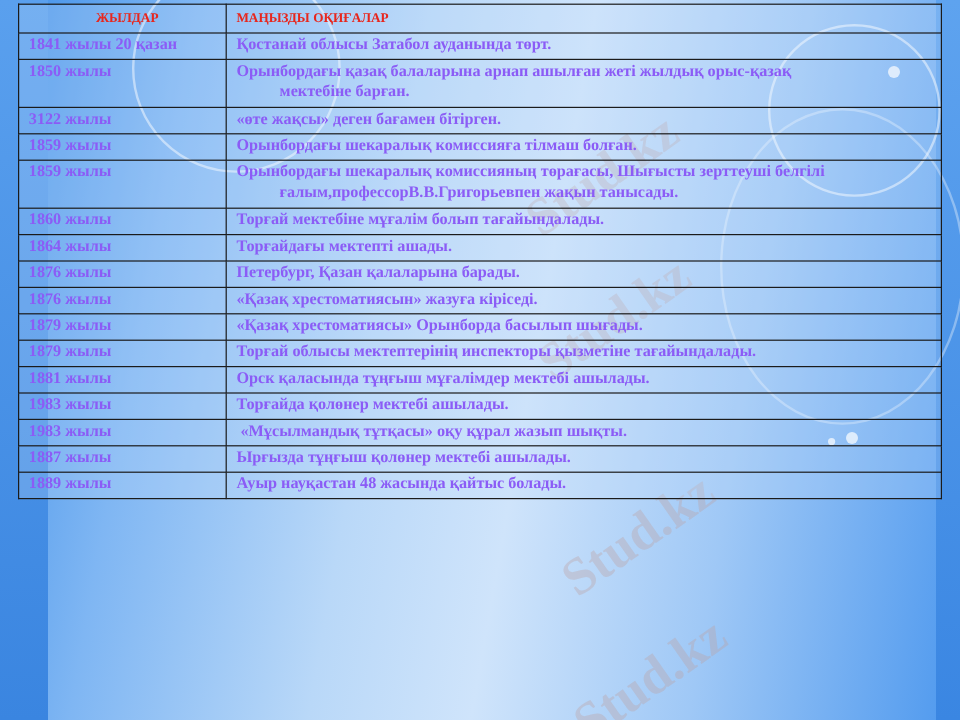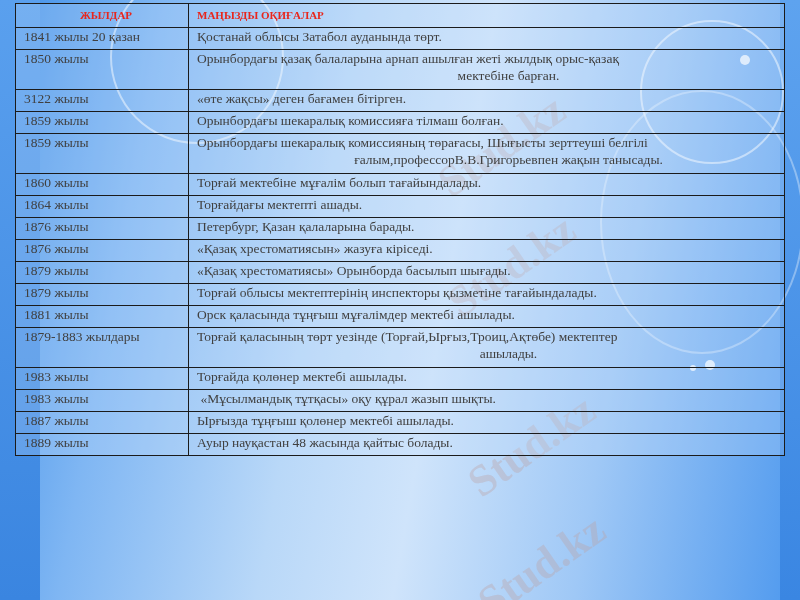--- a/index.html
+++ b/index.html
@@ -23,31 +23,31 @@
   .watermark {
     position:absolute; color:rgba(190,160,160,0.35); font-size:44px; font-weight:bold;
     transform: rotate(-35deg); font-family:"Liberation Serif", serif; pointer-events:none;
   }
   table.timeline {
     position:absolute; left:15px; top:3px; width:770px;
     border-collapse:collapse; table-layout:fixed;padding-left:35px;
   }
   table.timeline td, table.timeline th {
     border:1.5px solid #1b1b1b; padding:0 0 0 8px; vertical-align:top;
-    font-size:13.5px; font-weight:normal; color:#404040; line-height:17px;
+    font-size:13.5px; font-weight:bold; color:#8b5cf6; line-height:17px;
     background:rgba(200,225,250,0.25);
   }
   table.timeline th {
     color:#e8261c; font-size:11px; height:23px; vertical-align:middle; font-weight:bold;
   }
   th.col-year { text-align:center; }
   th.col-event { text-align:left; padding-left:218px; }
   td.year { width:164px; padding-top:5px; }
   td.event { padding-top:5px; }
-  td .cont { display:block; padding-left:36px;text-align:center; }
+  td .cont { display:block; padding-left:36px; }
   tr.r1 td { height:21px; }
   tr.r2 td { height:39px; }
 </style>
 </head>
 <body>
 
 <div class="bg-left"></div>
 <div class="bg-right"></div>
 <div class="swirl" style="left:110px;top:-30px;width:170px;height:170px;"></div>
 <div class="swirl" style="left:640px;top:20px;width:140px;height:140px;"></div>
@@ -109,24 +109,20 @@
         <td class="event"><span>«Қазақ хрестоматиясы» Орынборда басылып шығады.</span></td>
       </tr>
     <tr class="r1">
         <td class="year">1879 жылы</td>
         <td class="event"><span>Торғай облысы мектептерінің инспекторы қызметіне тағайындалады.</span></td>
       </tr>
     <tr class="r1">
         <td class="year">1881 жылы</td>
         <td class="event"><span>Орск қаласында тұңғыш мұғалімдер мектебі ашылады.</span></td>
       </tr>
-    <tr class="r2">
-        <td class="year">1879-1883 жылдары</td>
-        <td class="event"><span>Торғай қаласының төрт уезінде (Торғай,Ырғыз,Троиц,Ақтөбе) мектептер</span><span class="cont">ашылады.</span></td>
-      </tr>
     <tr class="r1">
         <td class="year">1983 жылы</td>
         <td class="event"><span>Торғайда қолөнер мектебі ашылады.</span></td>
       </tr>
     <tr class="r1">
         <td class="year">1983 жылы</td>
         <td class="event"><span style="white-space:pre"> «Мұсылмандық тұтқасы» оқу құрал жазып шықты.</span></td>
       </tr>
     <tr class="r1">
         <td class="year">1887 жылы</td>

